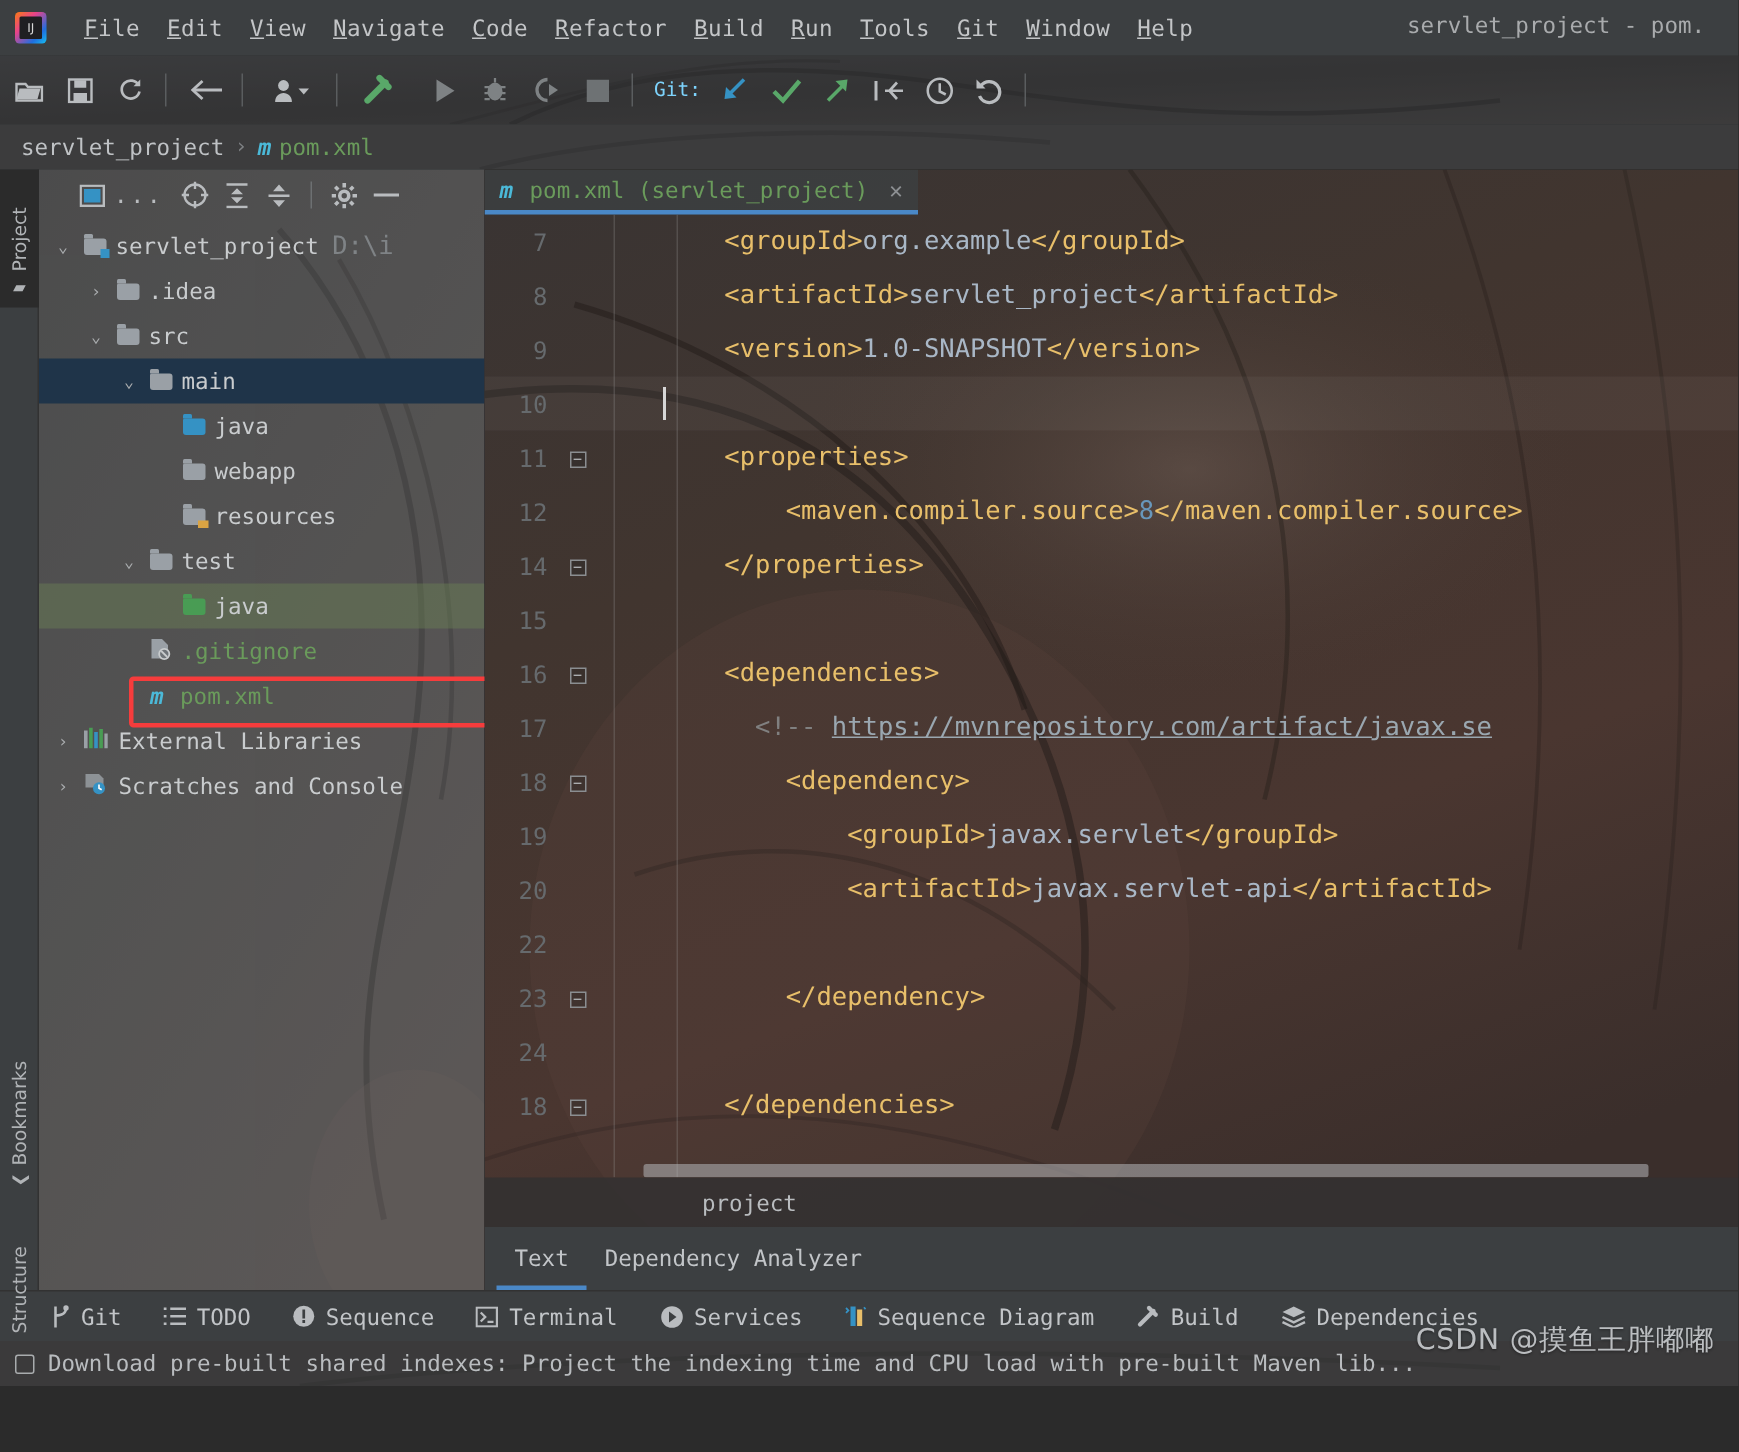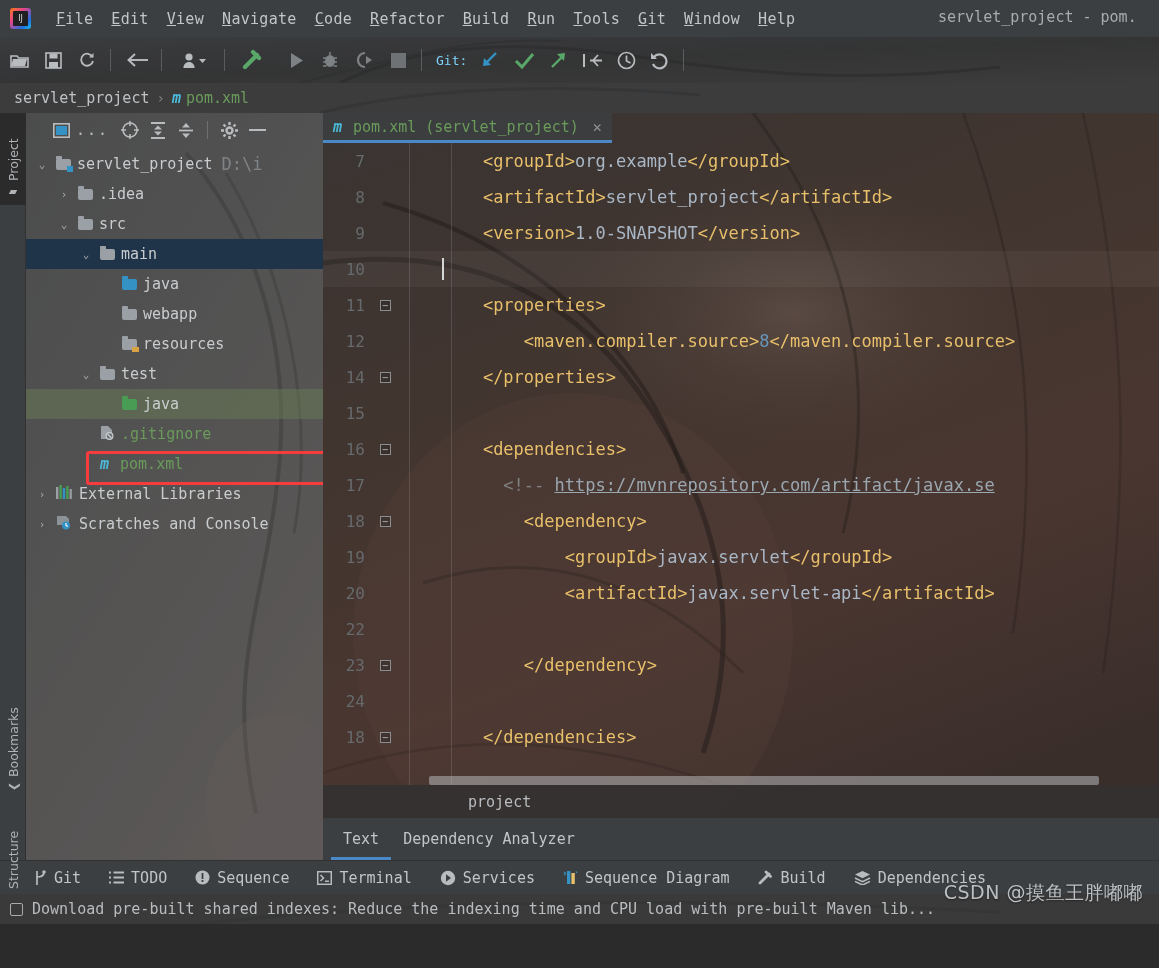--- a/index.html
+++ b/index.html
@@ -713,18 +713,18 @@
       </div>
     </div>
 
   <div class="statusbar">
     <svg class="bgphoto" viewBox="0 0 1159 30" preserveAspectRatio="none">
       <rect width="1159" height="30" fill="#3a3736"></rect>
       <path d="M200,30 C400,6 700,2 1000,18" stroke="#242120" stroke-width="3" fill="none" opacity=".4"></path>
     </svg>
     <div class="sb-inner">
       <span class="sb-sq"></span>
-      <span>Download pre-built shared indexes: Reduce the indexing time and CPU load with pre-built Maven lib...</span>
+      <span>Download pre-built shared indexes: Project the indexing time and CPU load with pre-built Maven lib...</span>
     </div>
   </div>
 
   <div class="watermark">CSDN @摸鱼王胖嘟嘟</div>
 </div>
 
 </body></html>

